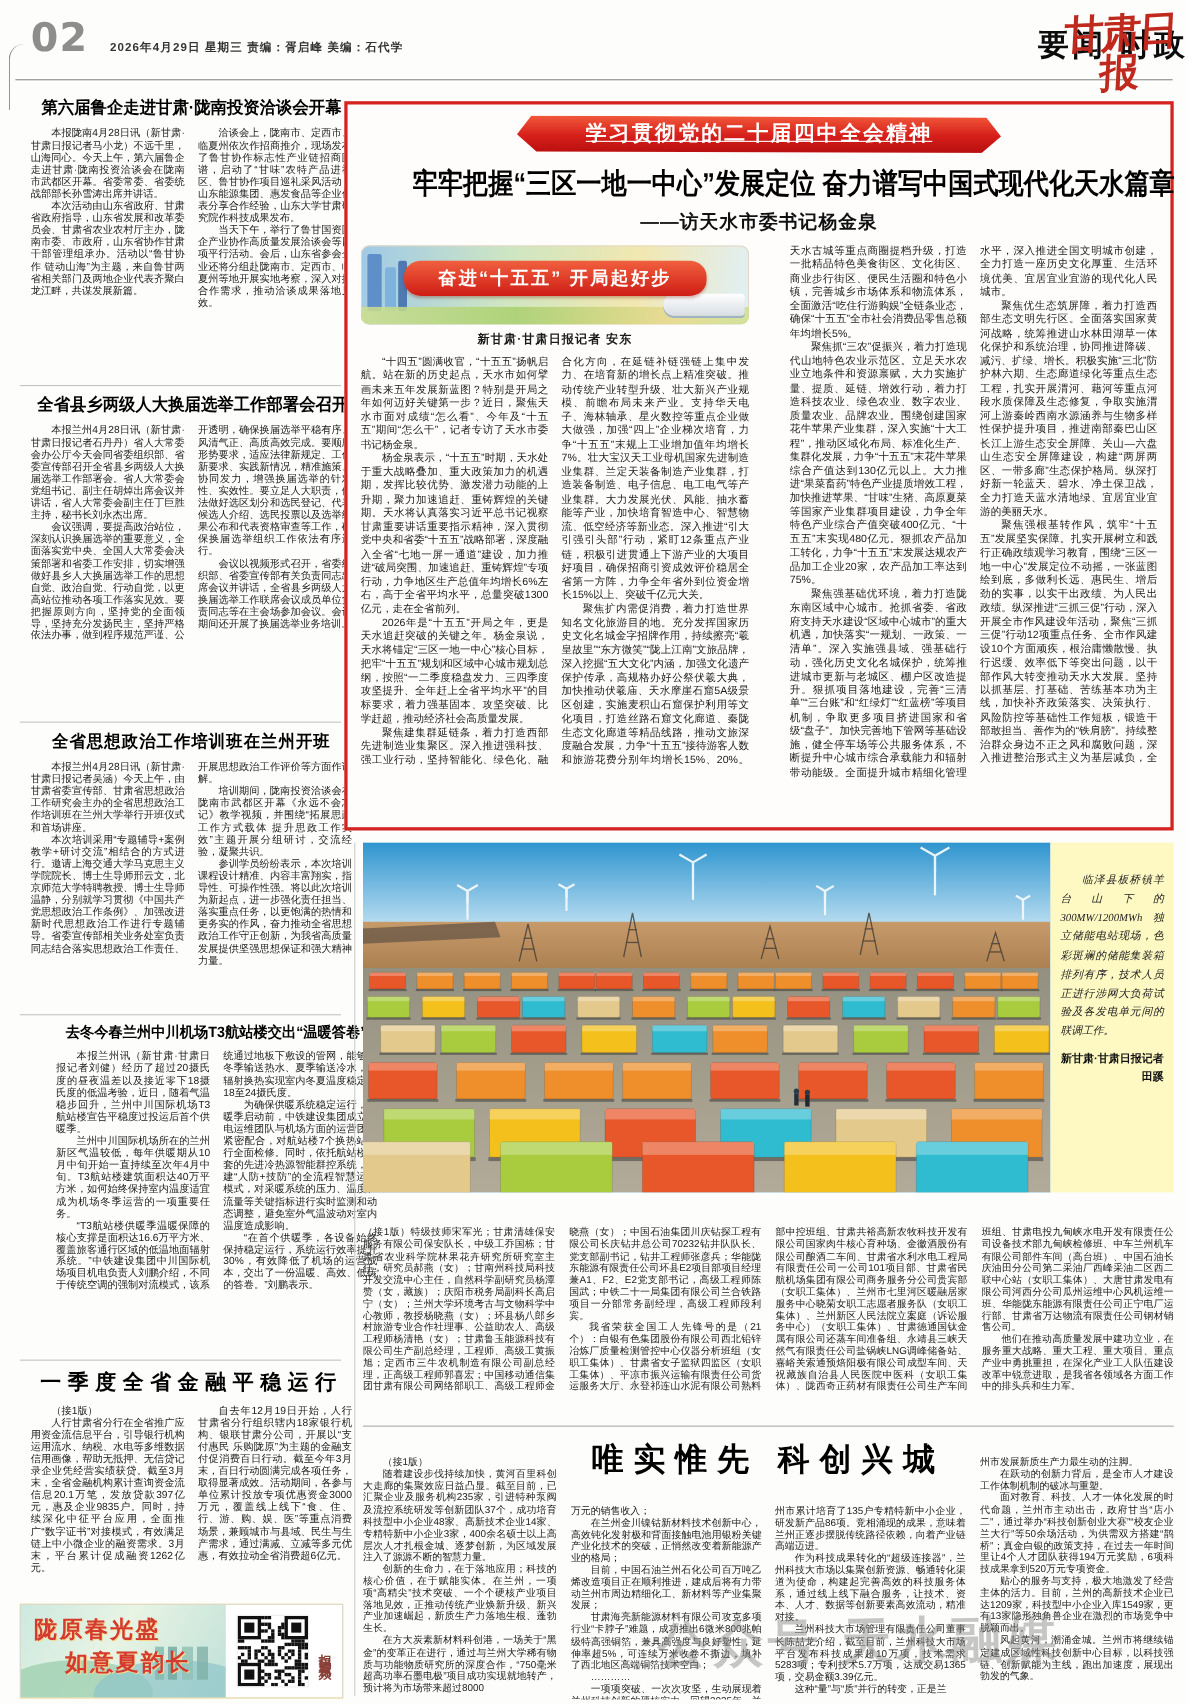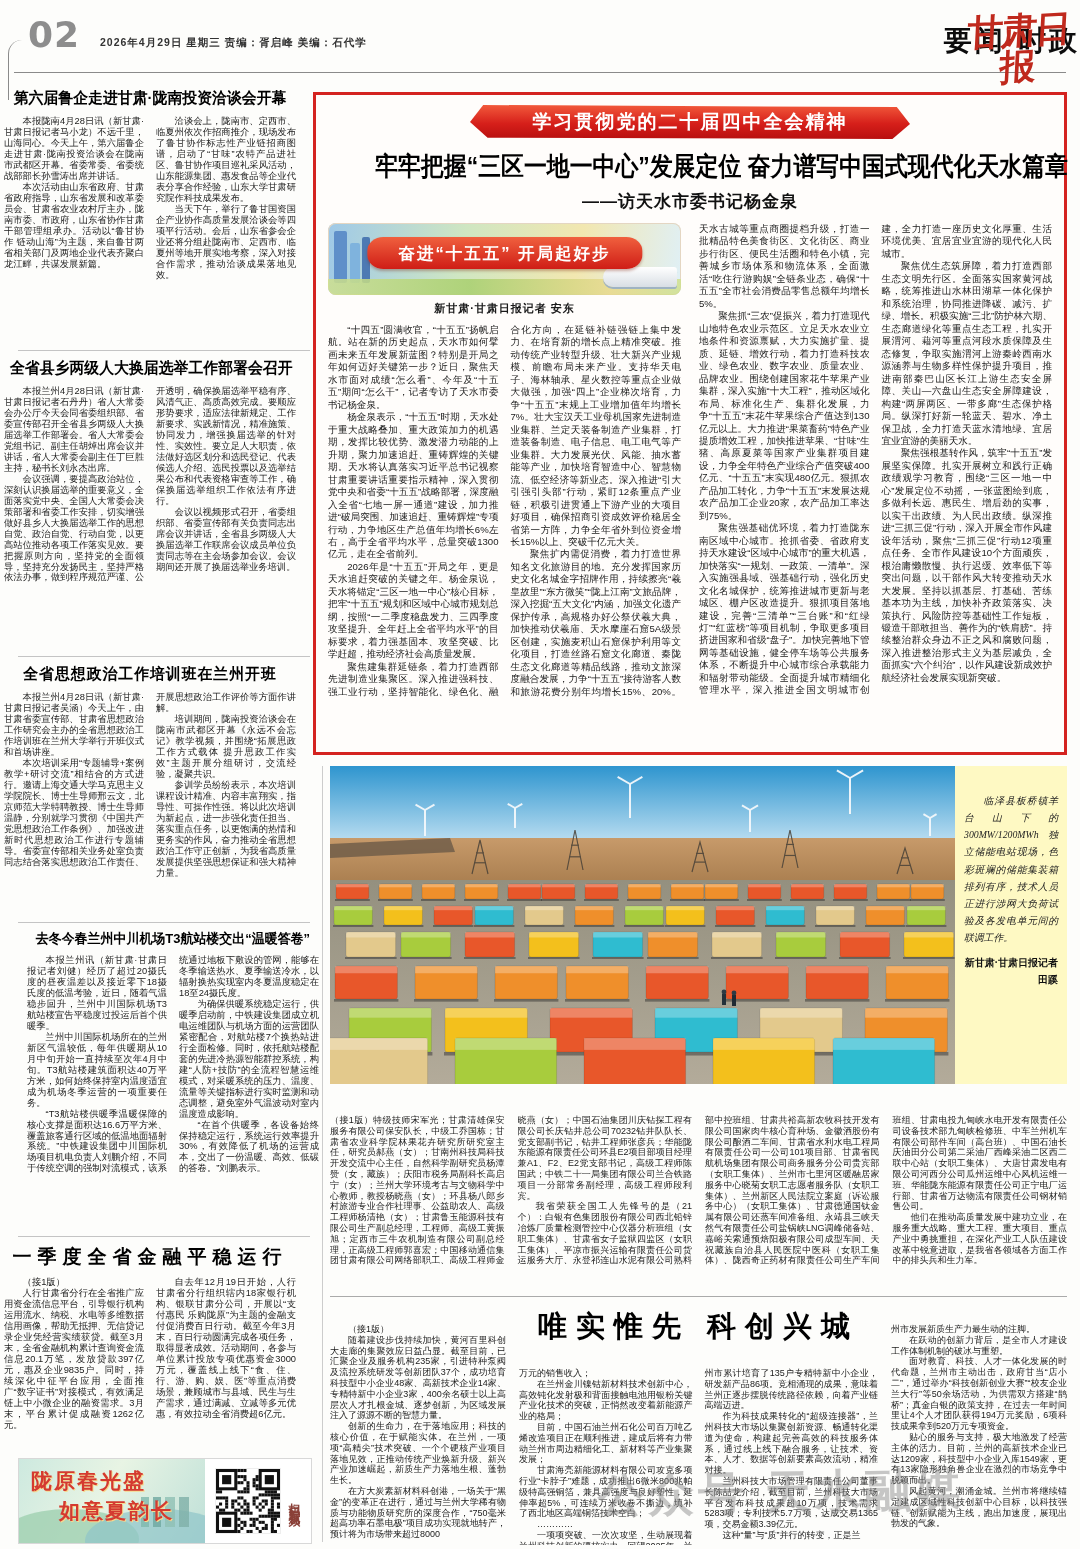--- a/index.html
+++ b/index.html
@@ -8,35 +8,35 @@
   .abs{position:absolute;}
   
   .header{left:14px;top:10px;width:1052px;height:62px;border-bottom:1.5px solid #8a8a8a;}
   .corner{left:8px;top:40px;width:20px;height:60px;border-left:1.5px solid #8a8a8a;border-top-left-radius:14px;}
   .pagenum{left:28px;top:16px;font-size:36px;font-weight:900;color:#8d8d8d;letter-spacing:1px;font-family:"DejaVu Sans",sans-serif;}
   .dateline{left:100px;top:38px;font-size:10.5px;color:#333;letter-spacing:1px;font-weight:bold;}
   .sectiontitle{left:0;top:22px;width:1080px;text-align:right;font-size:28px;font-weight:900;color:#0c0c0c;letter-spacing:3px;}
   .masthead{left:960px;top:12px;width:115px;text-align:center;font-size:36px;line-height:1.0;font-weight:900;
             color:#c0291d;font-family:"DejaVu Serif","Liberation Serif",serif;transform:rotate(-3deg) skewX(-6deg);letter-spacing:-2px;}
   
-  .lart{left:4px;width:292px;overflow:hidden;}
+  .lart{left:28px;width:292px;overflow:hidden;}
   .lart h2{margin:2px 0 7px 0;font-size:15.5px;font-weight:900;color:#000;white-space:nowrap;text-align:center;}
   .sq{display:inline-block;transform:scaleX(.96);transform-origin:center;white-space:nowrap;}
   .cols2{column-count:2;column-gap:12px;}
   .cols4{column-count:4;column-gap:13px;}
   .body{font-size:9.3px;line-height:1.18;}
   .body p{margin:0;text-indent:2em;text-align:justify;}
   .hr{left:18px;width:292px;border-top:1px solid #c4c4c4;height:0;}
   .vr{left:322px;top:766px;width:0;height:776px;border-left:1px solid #cccccc;}
   
   .feature{left:313px;top:92px;width:754px;height:663px;border:3px solid #d42320;background:#fffdfb;box-sizing:border-box;padding:8px 12px 6px 12px;}
   .eyebrow{margin:2px auto 10px auto;width:440px;height:34px;line-height:34px;text-align:center;color:#fff;
            font-size:19px;font-weight:900;letter-spacing:2px;
            background:linear-gradient(180deg,#f2593b 0%,#d61f1a 55%,#b80f0f 100%);
-           clip-path:polygon(0 50%,3% 0,97% 6%,100% 56%,96% 100%,4% 96%);}
+           clip-path:polygon(0 50%,3% 0,97% 6%,100% 56%,96% 100%,4% 96%);text-decoration:underline;}
   .headline{text-align:center;font-size:26px;font-weight:900;color:#000;margin:10px 0 6px 0;white-space:nowrap;}
   .headline .sqh{display:inline-block;transform:scaleX(.88);transform-origin:center;}
   .subtitle{text-align:center;font-size:17px;font-weight:900;color:#111;margin:6px 0 10px 0;letter-spacing:1px;}
   .feat-cols{display:flex;gap:18px;height:497px;overflow:hidden;}
   .feat-half{width:50%;overflow:hidden;}
   .fbody{font-size:9.6px;line-height:1.3;}
   .fbody p{margin:0;text-indent:2em;text-align:justify;}
   .fbody p.flush{text-indent:0;}
   .byline{text-align:center;font-weight:bold;font-size:11px;margin:6px 0 8px 0;letter-spacing:1px;}
   
@@ -319,21 +319,21 @@
       <div class="byline">新甘肃·甘肃日报记者 安东</div>
       <div class="cols2 fbody" style="height:382px;overflow:hidden;">
           <p>“十四五”圆满收官，“十五五”扬帆启航。站在新的历史起点，天水市如何擘画未来五年发展新蓝图？特别是开局之年如何迈好关键第一步？近日，聚焦天水市面对成绩“怎么看”、今年及“十五五”期间“怎么干”，记者专访了天水市委书记杨金泉。</p>
           <p>杨金泉表示，“十五五”时期，天水处于重大战略叠加、重大政策加力的机遇期，发挥比较优势、激发潜力动能的上升期，聚力加速追赶、重铸辉煌的关键期。天水将认真落实习近平总书记视察甘肃重要讲话重要指示精神，深入贯彻党中央和省委“十五五”战略部署，深度融入全省“七地一屏一通道”建设，加力推进“破局突围、加速追赶、重铸辉煌”专项行动，力争地区生产总值年均增长6%左右，高于全省平均水平，总量突破1300亿元，走在全省前列。</p>
           <p>2026年是“十五五”开局之年，更是天水追赶突破的关键之年。杨金泉说，天水将锚定“三区一地一中心”核心目标，把牢“十五五”规划和区域中心城市规划总纲，按照“一二季度稳盘发力、三四季度攻坚提升、全年赶上全省平均水平”的目标要求，着力强基固本、攻坚突破、比学赶超，推动经济社会高质量发展。</p>
           <p>聚焦建集群延链条，着力打造西部先进制造业集聚区。深入推进强科技、强工业行动，坚持智能化、绿色化、融合化方向，在延链补链强链上集中发力、在培育新的增长点上精准突破。推动传统产业转型升级、壮大新兴产业规模、前瞻布局未来产业。支持华天电子、海林轴承、星火数控等重点企业做大做强，加强“四上”企业梯次培育，力争“十五五”末规上工业增加值年均增长7%。壮大宝汉天工业母机国家先进制造业集群、兰定天装备制造产业集群，打造装备制造、电子信息、电工电气等产业集群。大力发展光伏、风能、抽水蓄能等产业，加快培育智造中心、智慧物流、低空经济等新业态。深入推进“引大引强引头部”行动，紧盯12条重点产业链，积极引进贯通上下游产业的大项目好项目，确保招商引资成效评价稳居全省第一方阵，力争全年省外到位资金增长15%以上、突破千亿元大关。</p>
           <p>聚焦扩内需促消费，着力打造世界知名文化旅游目的地。充分发挥国家历史文化名城金字招牌作用，持续擦亮“羲皇故里”“东方微笑”“陇上江南”文旅品牌，深入挖掘“五大文化”内涵，加强文化遗产保护传承，高规格办好公祭伏羲大典，加快推动伏羲庙、天水摩崖石窟5A级景区创建，实施麦积山石窟保护利用等文化项目，打造丝路石窟文化廊道、秦陇生态文化廊道等精品线路，推动文旅深度融合发展，力争“十五五”接待游客人数和旅游花费分别年均增长15%、20%。积极培育文旅消费新业态，持续放大“天水麻辣烫”综合效应，加快推进</p>
         </div>
     </div>
     <div class="feat-half">
-      <div class="cols2 fbody" style="height:497px;overflow:hidden;">
+      <div class="cols2 fbody" style="height:497px;overflow:hidden;margin-left:19px;">
           <p class="flush">天水古城等重点商圈提档升级，打造一批精品特色美食街区、文化街区、商业步行街区、便民生活圈和特色小镇，完善城乡市场体系和物流体系，全面激活“吃住行游购娱”全链条业态，确保“十五五”全市社会消费品零售总额年均增长5%。</p>
           <p>聚焦抓“三农”促振兴，着力打造现代山地特色农业示范区。立足天水农业立地条件和资源禀赋，大力实施扩量、提质、延链、增效行动，着力打造科技农业、绿色农业、数字农业、质量农业、品牌农业。围绕创建国家花牛苹果产业集群，深入实施“十大工程”，推动区域化布局、标准化生产、集群化发展，力争“十五五”末花牛苹果综合产值达到130亿元以上。大力推进“果菜畜药”特色产业提质增效工程，加快推进苹果、“甘味”生猪、高原夏菜等国家产业集群项目建设，力争全年特色产业综合产值突破400亿元、“十五五”末实现480亿元。狠抓农产品加工转化，力争“十五五”末发展达规农产品加工企业20家，农产品加工率达到75%。</p>
           <p>聚焦强基础优环境，着力打造陇东南区域中心城市。抢抓省委、省政府支持天水建设“区域中心城市”的重大机遇，加快落实“一规划、一政策、一清单”。深入实施强县域、强基础行动，强化历史文化名城保护，统筹推进城市更新与老城区、棚户区改造提升。狠抓项目落地建设，完善“三清单”“三台账”和“红绿灯”“红蓝榜”等项目机制，争取更多项目挤进国家和省级“盘子”。加快完善地下管网等基础设施，健全停车场等公共服务体系，不断提升中心城市综合承载能力和辐射带动能级。全面提升城市精细化管理水平，深入推进全国文明城市创建，全力打造一座历史文化厚重、生活环境优美、宜居宜业宜游的现代化人民城市。</p>
           <p>聚焦优生态筑屏障，着力打造西部生态文明先行区。全面落实国家黄河战略，统筹推进山水林田湖草一体化保护和系统治理，协同推进降碳、减污、扩绿、增长。积极实施“三北”防护林六期、生态廊道绿化等重点生态工程，扎实开展渭河、藉河等重点河段水质保障及生态修复，争取实施渭河上游秦岭西南水源涵养与生物多样性保护提升项目，推进南部秦巴山区长江上游生态安全屏障、关山—六盘山生态安全屏障建设，构建“两屏两区、一带多廊”生态保护格局。纵深打好新一轮蓝天、碧水、净土保卫战，全力打造天蓝水清地绿、宜居宜业宜游的美丽天水。</p>
           <p>聚焦强根基转作风，筑牢“十五五”发展坚实保障。扎实开展树立和践行正确政绩观学习教育，围绕“三区一地一中心”发展定位不动摇，一张蓝图绘到底，多做利长远、惠民生、增后劲的实事，以实干出政绩、为人民出政绩。纵深推进“三抓三促”行动，深入开展全市作风建设年活动，聚焦“三抓三促”行动12项重点任务、全市作风建设10个方面顽疾，根治庸懒散慢、执行迟缓、效率低下等突出问题，以干部作风大转变推动天水大发展。坚持以抓基层、打基础、苦练基本功为主线，加快补齐政策落实、决策执行、风险防控等基础性工作短板，锻造干部敢担当、善作为的“铁肩膀”。持续整治群众身边不正之风和腐败问题，深入推进整治形式主义为基层减负，全面抓实“六个纠治”，以作风建设新成效护航经济社会发展实现新突破。</p>
         </div>
     </div>
   </div>
 </div>
 

